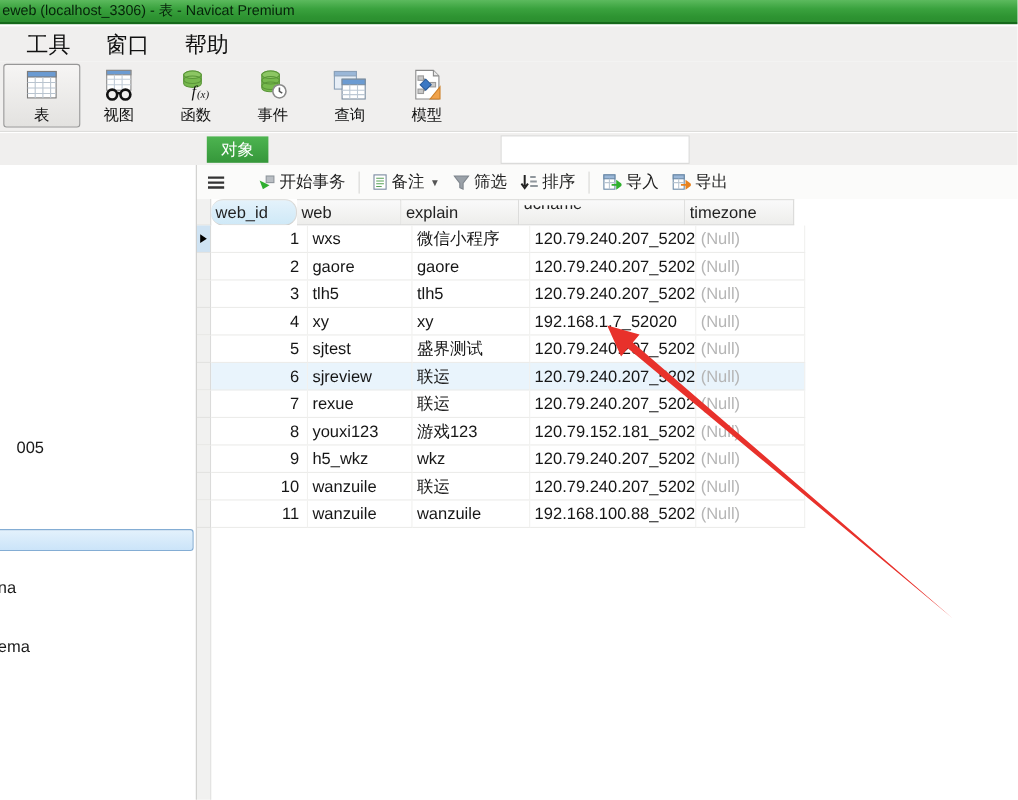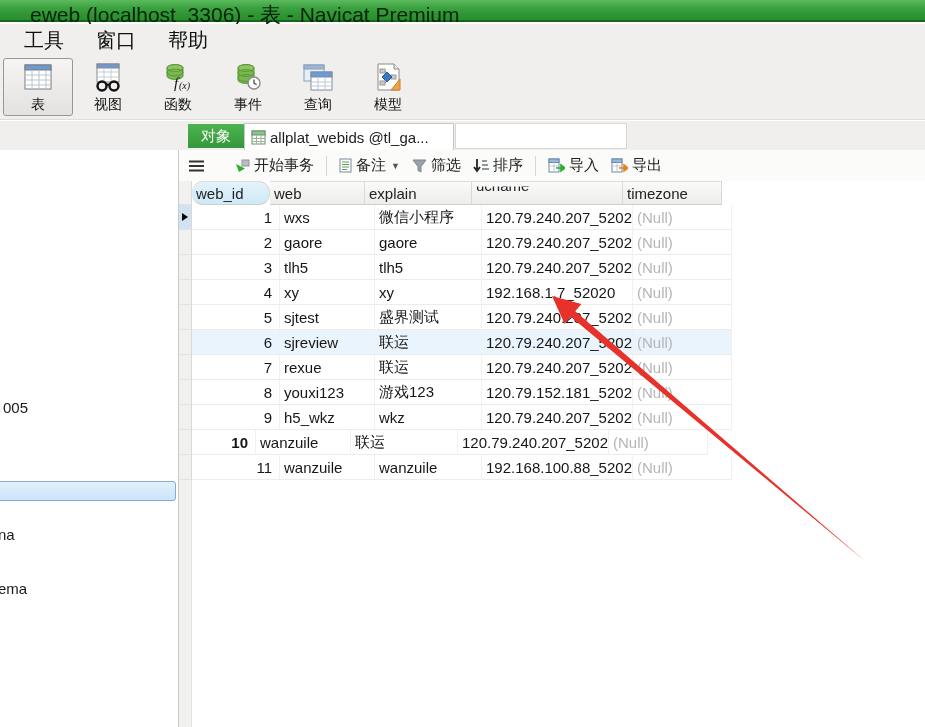--- a/index.html
+++ b/index.html
@@ -3,21 +3,21 @@
 <meta charset="utf-8">
 <style>
   * { margin:0; padding:0; box-sizing:border-box; }
   html,body { width:925px; height:727px; overflow:hidden;
     font-family:"Liberation Sans","DejaVu Sans",sans-serif; background:#fff; }
 
   
   #titlebar { position:absolute; left:0; top:0; width:925px; height:22px;
     background:linear-gradient(#5cba5e 0%, #3aa23e 40%, #2e9432 75%, #2b8e2f 100%);
     border-bottom:2px solid #15691a; }
-  #titlebar .ttext { position:absolute; left:2px; top:1px; font-size:21px; color:#06230a; white-space:nowrap;margin-left:28px; }
+  #titlebar .ttext { position:absolute; left:2px; top:1px; font-size:13px; color:#06230a; white-space:nowrap; }
 
   
   #menubar { position:absolute; left:0; top:24px; width:925px; height:32px; background:#f0efee;
     display:flex; align-items:center; padding-left:8px; }
   .menu-item { font-size:20px; color:#111; padding:4px 16px; white-space:nowrap; }
 
   
   #toolbar { position:absolute; left:0; top:56px; width:925px; height:64px; background:#f0efee;
     border-bottom:1px solid #dddddb; display:flex; align-items:flex-start; padding:2px 0 0 3px; }
   .tb-btn { width:70px; height:58px; display:flex; flex-direction:column; align-items:center;
@@ -34,21 +34,21 @@
   .tab-table { position:absolute; left:244px; top:2px; width:210px; height:27px; background:#fff;
     border:1px solid #c6c6c4; border-bottom:none; display:flex; align-items:center; padding-left:6px;
     font-size:15px; color:#222; white-space:nowrap; overflow:hidden; }
   .tab-table svg { width:15px; height:15px; margin-right:4px; flex:none; }
   .tab-empty { position:absolute; left:455px; top:2px; width:172px; height:26px; background:#fff;
     border:1px solid #d8d8d6; }
 
   
   #sidebar { position:absolute; left:0; top:150px; width:178px; height:577px; background:#fff; }
   .frag { position:absolute; font-size:15px; color:#1a1a1a; white-space:nowrap; }
-  #frag0 { left:3px;  top:249px; }
+  #frag0 { left:15px;  top:249px; }
   #frag1 { left:-2px; top:376px; }
   #frag2 { left:-2px; top:430px; }
   .tree-sel { position:absolute; left:-3px; top:331px; width:179px; height:20px;
     background:linear-gradient(#e3f1fc,#cbe4f9); border:1px solid #84add4; border-radius:3px; }
 
   
   #main { position:absolute; left:178px; top:150px; width:747px; height:577px; background:#fff;
     border-left:1px solid #c9c9c7;text-align:center; }
 
   
@@ -175,28 +175,20 @@
       <path d="M14 9l4 5M14 21l4-4M20 15h-3" stroke="#8a8a8a" fill="none"></path>
       <path d="M16 10l5 5-5 5-5-5z" fill="#3b78c4" stroke="#2a5c9a"></path>
       <path d="M20 28l9-11v11z" fill="#f0a24a" stroke="#cd7f27"></path>
     </svg>
     <span class="tb-label">模型</span>
   </div>
 </div>
 
 <div id="tabstrip">
   <div class="tab-obj">对象</div>
-  <div class="tab-table">
-    <svg viewBox="0 0 15 15">
-      <rect x="1" y="1" width="13" height="13" fill="#fff" stroke="#6a8f6a"></rect>
-      <rect x="1" y="1" width="13" height="4" fill="#8cc68c" stroke="#6a8f6a"></rect>
-      <path d="M1 8.5h13M1 11.5h13M5.5 5v9M10 5v9" stroke="#9ab39a" fill="none"></path>
-    </svg>
-    <span>allplat_webids @tl_ga...</span>
-  </div>
   <div class="tab-empty"></div>
 </div>
 
 <div id="sidebar">
   <div class="frag" id="frag0">005</div>
   <div class="frag" id="frag1">na</div>
   <div class="frag" id="frag2">ema</div>
   <div class="tree-sel"></div>
 </div>
 
@@ -357,21 +349,21 @@
           <div class="gcell nullv" style="width: 99px;">(Null)</div>
         </div>
         <div class="grow">
           <div class="gcell ar" style="width: 88px;">9</div>
           <div class="gcell" style="width: 95px;">h5_wkz</div>
           <div class="gcell" style="width: 107px;">wkz</div>
           <div class="gcell" style="width: 151px;">120.79.240.207_5202</div>
           <div class="gcell nullv" style="width: 99px;">(Null)</div>
         </div>
         <div class="grow">
-          <div class="gcell ar" style="width: 64px; font-weight: bold;">10</div>
+          <div class="gcell ar" style="width: 88px;">10</div>
           <div class="gcell" style="width: 95px;">wanzuile</div>
           <div class="gcell" style="width: 107px;">联运</div>
           <div class="gcell" style="width: 151px;">120.79.240.207_5202</div>
           <div class="gcell nullv" style="width: 99px;">(Null)</div>
         </div>
         <div class="grow">
           <div class="gcell ar" style="width: 88px;">11</div>
           <div class="gcell" style="width: 95px;">wanzuile</div>
           <div class="gcell" style="width: 107px;">wanzuile</div>
           <div class="gcell" style="width: 151px;">192.168.100.88_5202</div>

